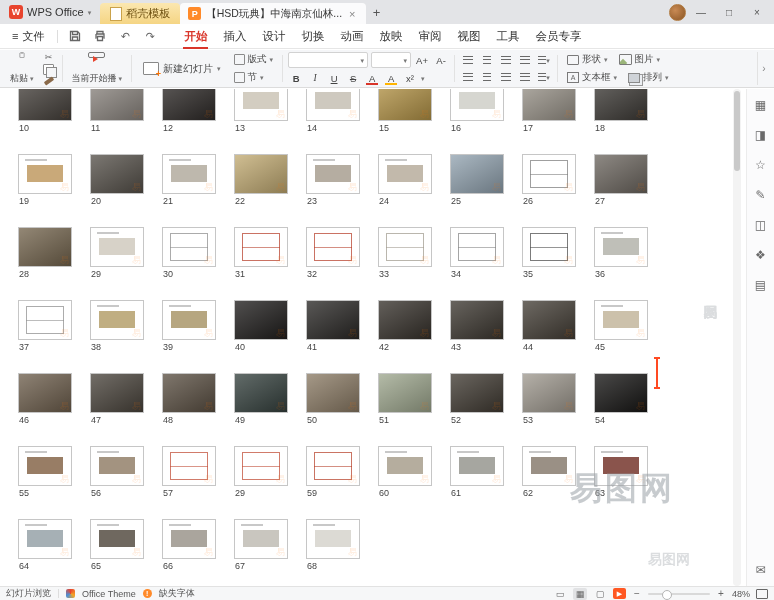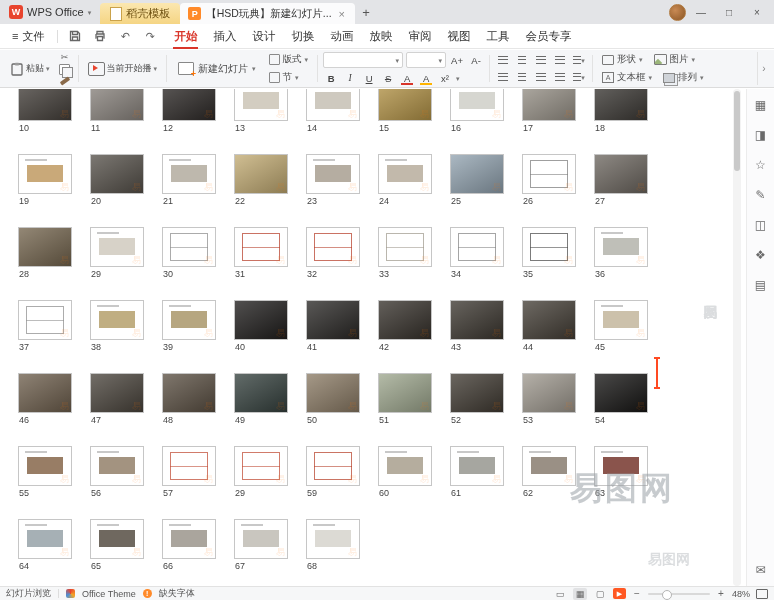--- a/index.html
+++ b/index.html
@@ -26,38 +26,38 @@
   .winbtn{width:26px;height:24px;display:flex;align-items:center;justify-content:center;color:#555;font-size:10px;}
   .caret{font-size:7px;color:#777;line-height:1;}
 
   
   .menubar{position:absolute;top:24px;left:0;right:0;height:25px;background:#fff;border-bottom:1px solid #e6e6e6;
            display:flex;align-items:center;padding:0 8px;gap:9px;box-sizing:border-box;}
   .filebtn{display:flex;align-items:center;gap:4px;color:#333;font-size:11px;padding:0 4px;}
   .mdiv{width:1px;height:13px;background:#ddd;}
   .qicon{width:16px;height:16px;display:flex;align-items:center;justify-content:center;color:#666;font-size:11px;}
   .qsvg{width:12px;height:12px;fill:none;stroke:#666;stroke-width:1.3;}
-  .mtabs{display:flex;align-items:center;gap:14px;margin-left:6px;}
+  .mtabs{display:flex;align-items:center;gap:14px;margin-left:16px;}
   .mtab{position:relative;padding:4px 1px;color:#333;font-size:11.5px;white-space:nowrap;}
   .mtab.active{color:#d9352a;font-weight:bold;}
   .mtab.active::after{content:"";position:absolute;left:0;right:0;bottom:-1px;height:2px;background:#d9352a;}
   .m-right{margin-left:auto;display:flex;align-items:center;gap:9px;}
   .wpsai{display:flex;align-items:center;gap:3px;color:#2a51d8;font-weight:bold;font-size:11px;}
   .aispark{width:8px;height:8px;background:linear-gradient(135deg,#2a7bff,#7a3bff);transform:rotate(45deg);border-radius:2px;}
   .searchic{position:relative;width:13px;height:13px;}
   .searchic::before{content:"";position:absolute;left:1px;top:1px;width:7px;height:7px;border:1.4px solid #666;border-radius:50%;}
   .searchic::after{content:"";position:absolute;left:9px;top:9px;width:4px;height:1.6px;background:#666;transform:rotate(45deg);}
   .sharebtn{display:flex;align-items:center;gap:4px;background:#ff7300;color:#fff;border-radius:3px;
             padding:3px 10px;font-size:11px;}
 
   
   .ribbon{position:absolute;top:50px;left:0;right:0;height:38px;background:#f5f6f8;border-bottom:1px solid #dcdcdc;
           display:flex;align-items:stretch;gap:3px;padding:2px 4px 2px 6px;box-sizing:border-box;}
   .sep{width:1px;background:#e2e2e2;margin:3px 2px;}
-  .bb{display:flex;flex-direction:row;align-items:center;justify-content:center;gap:2px;padding:0 4px;
+  .bb{display:flex;flex-direction:column;align-items:center;justify-content:center;gap:14px;padding:0 4px;
       color:#4a4a4a;font-size:9px;white-space:nowrap;border-radius:3px;}
   .bbh{display:flex;align-items:center;gap:4px;padding:0 6px;color:#4a4a4a;font-size:10px;white-space:nowrap;}
   .blabel{display:flex;align-items:center;gap:2px;}
   .minicol{display:flex;flex-direction:column;justify-content:center;gap:2px;}
   .mini{width:16px;height:11px;display:flex;align-items:center;justify-content:center;color:#666;font-size:9px;}
   .icbox{width:9px;height:9px;border:1px solid #8a8a8a;border-radius:1px;}
   .icbox2{width:9px;height:9px;border:1px solid #8a8a8a;border-radius:1px;position:relative;background:#fff;}
   .icbox2::after{content:"";position:absolute;left:2px;top:2px;width:9px;height:9px;border:1px solid #8a8a8a;background:#f5f6f8;}
   .brush{width:10px;height:4px;background:#8a6a4a;border-radius:1px;transform:rotate(-35deg);}
   .rcol{display:flex;flex-direction:column;justify-content:center;gap:3px;}
@@ -143,21 +143,21 @@
       <span class="wpslogo">W</span>
       <span>WPS Office</span>
       <span class="caret">▾</span>
     </div>
     <div class="docertab">
       <span class="doceric"></span>
       <span>稻壳模板</span>
     </div>
     <div class="doctab">
       <span class="pbadge">P</span>
-      <span class="doctitle">【HSD玩典】新建幻灯片...</span>
+      <span class="doctitle">【HSD玩典】中海南京仙林...</span>
       <span class="tclose">×</span>
     </div>
     <div class="newtab">+</div>
     <div class="tb-right">
       <span class="avatar"></span>
       <span class="winbtn">—</span>
       <span class="winbtn">□</span>
       <span class="winbtn">×</span>
     </div>
   </div>

